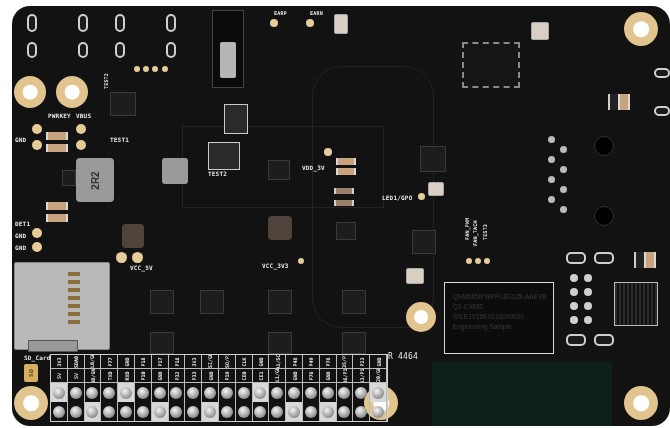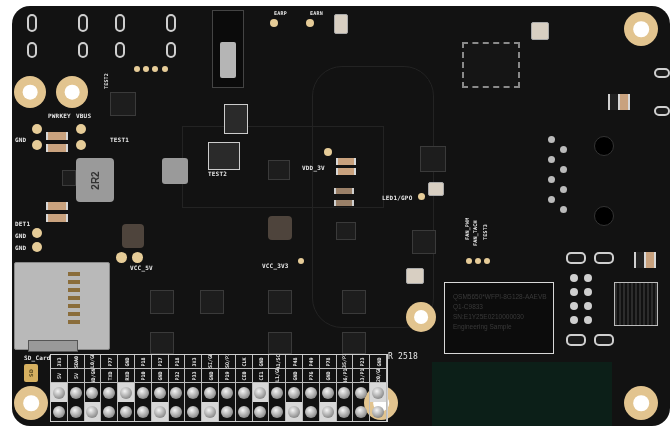--- a/index.html
+++ b/index.html
@@ -166,21 +166,21 @@
   <div class="qr" style="left:602px;top:276px;width:42px;height:42px;"></div>
 
   <div class="label-box" style="left:432px;top:276px;width:108px;height:70px;">
     <div style="margin-top:10px;">QSM5650*WFPI-8G128-AAEVB</div>
     <div>Q1-C9833</div>
     <div>SN:E1Y25E0210000030</div>
     <div>Engineering Sample</div>
   </div>
   <div class="abs" style="left:420px;top:356px;width:180px;height:64px;background:#0c1f18;"></div>
 
-  <div class="silk" style="left:376px;top:346px;font-size:8px;font-weight:normal;">R 2518</div>
+  <div class="silk" style="left:376px;top:346px;font-size:8px;font-weight:normal;">R 4464</div>
 
   <div class="abs" style="left:2px;top:256px;width:94px;height:86px;background:#b9b9b9;border:1px solid #888;border-radius:2px;"></div>
   <div class="abs" style="left:56px;top:266px;width:12px;height:54px;background:repeating-linear-gradient(180deg,#8a6d3b 0 4px,#b9b9b9 4px 8px);"></div>
   <div class="abs" style="left:16px;top:334px;width:48px;height:10px;border:1px solid #555;background:#999;"></div>
   <div class="silk" style="left:12px;top:348px;">SD_Card</div>
   <div class="abs" style="left:12px;top:358px;width:14px;height:18px;background:#d6b060;border-radius:2px;display:flex;align-items:center;justify-content:center;">
     <span style="font-size:5px;color:#5a4a20;font-weight:bold;transform:rotate(-90deg);">SD</span>
   </div>
 
   <div class="header">

